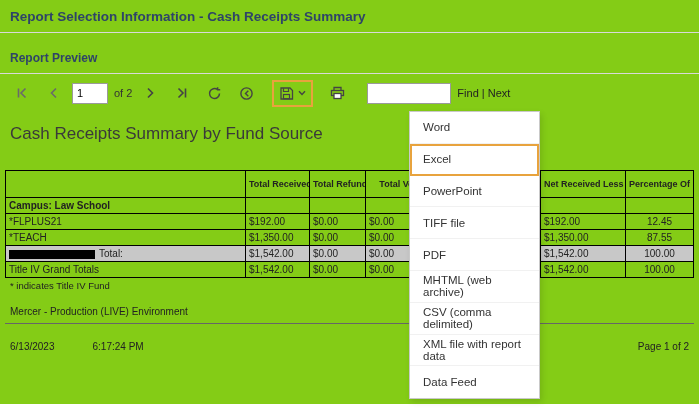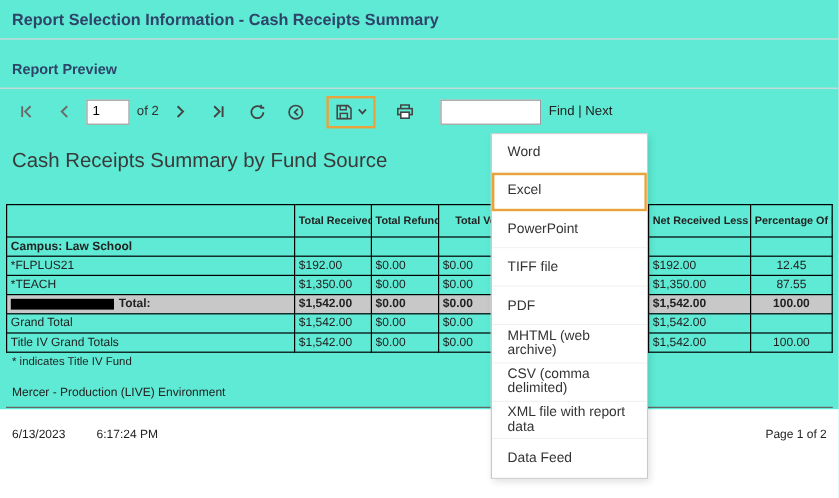--- a/index.html
+++ b/index.html
@@ -1,18 +1,18 @@
 <!DOCTYPE html>
 <html><head>
 <meta charset="utf-8">
 <style>
   *{box-sizing:border-box;margin:0;padding:0}
   html,body{width:699px;height:415px}
   body{font-family:"Liberation Sans",sans-serif;background:#fff;color:#222;overflow:hidden}
-  .page{position:relative;width:699px;height:341px;background:#5eead4}
+  .page{position:relative;width:699px;height:404px;background:#84cc16}
 
   .top-title{padding:9px 10px 8px;font-size:13.5px;font-weight:600;color:#2e4468;border-bottom:1px solid #d9d9d9}
   .preview-label{padding:18px 10px 8px;font-size:12px;font-weight:700;color:#2e4468;border-bottom:1px solid #d9d9d9}
 
   .toolbar{display:flex;align-items:center;padding:5px 10px;height:38px}
   .tb-btn{background:none;border:none;display:inline-flex;align-items:center;justify-content:center;width:24px;height:26px;cursor:pointer;padding:0}
   .tb-btn + .tb-btn{margin-left:8px}
   .page-input{width:36px;height:21px;border:1px solid #9a9a9a;font-size:11px;padding:0 4px;margin:0 6px}
   .of-label{font-size:11px;color:#333;margin-right:6px}
   .zoom-select{height:22px;font-size:11px;width:92px;margin-left:18px;border:1px solid #767676;background:#fff}
@@ -24,29 +24,29 @@
   .grp-refresh{margin-left:16px}
   .grp-back{margin-left:16px}
 
   .report-title{padding:12px 10px 6px;font-size:17px;font-weight:normal;color:#3a3a3a}
 
   table.rpt{border-collapse:collapse;margin:20px 5px 0;table-layout:fixed;width:688px}
   table.rpt th,table.rpt td{border:1px solid #000;overflow:hidden;white-space:nowrap}
   table.rpt th{font-size:9px;font-weight:bold;text-align:right;padding:2px 3px;height:27px;vertical-align:middle}
   table.rpt td{font-size:10px;padding:1px 3px;height:16px;vertical-align:middle}
   tr.section-row td{font-weight:bold}
-  tr.total-row td{background:#c8c8c8;font-weight:bold}
+  tr.total-row td{background:#c8c8c8;font-weight:normal}
   td.pct{text-align:center}
   .redact{display:inline-block;width:86px;height:9px;background:#000;margin-right:4px;vertical-align:middle}
 
   .footnote{padding:2px 10px;font-size:9.5px;color:#222}
   .environment{padding:13px 10px 4px;font-size:10px;color:#222}
   .env-divider{border:none;border-top:1px solid #666;margin:2px 5px 0}
   .footer-row{display:flex;justify-content:space-between;align-items:flex-start;padding:17px 10px 0;font-size:10px;color:#222}
-  .footer-left{display:flex;gap:26px}
+  .footer-left{display:flex;gap:38px}
 
   .export-menu{position:absolute;left:409px;top:111px;width:131px;background:#fff;border:1px solid #c9c9c9;box-shadow:2px 3px 6px rgba(0,0,0,.12);z-index:10}
   .menu-item{height:31.8px;display:flex;align-items:center;padding:0 13px;font-size:11.5px;color:#333;cursor:pointer;border-bottom:1px solid #f1f1f1;background:#fff}
   .menu-item:last-child{border-bottom:none}
   .menu-item.highlight{outline:2px solid #e8a33d;outline-offset:-2px}
 
   svg{display:block}
 </style>
 </head>
 <body>
@@ -188,29 +188,20 @@
     <tr class="total-row">
       <td><span class="redact"></span><span>Total:</span></td>
       <td>$1,542.00</td>
       <td>$0.00</td>
       <td>$0.00</td>
       <td></td>
       <td>$1,542.00</td>
       <td class="pct">100.00</td>
     </tr>
     <tr>
-      <td>Grand Total</td>
-      <td>$1,542.00</td>
-      <td>$0.00</td>
-      <td>$0.00</td>
-      <td></td>
-      <td>$1,542.00</td>
-      <td class="pct"></td>
-    </tr>
-    <tr>
       <td>Title IV Grand Totals</td>
       <td>$1,542.00</td>
       <td>$0.00</td>
       <td>$0.00</td>
       <td></td>
       <td>$1,542.00</td>
       <td class="pct">100.00</td>
     </tr>
   </tbody>
     </table>

